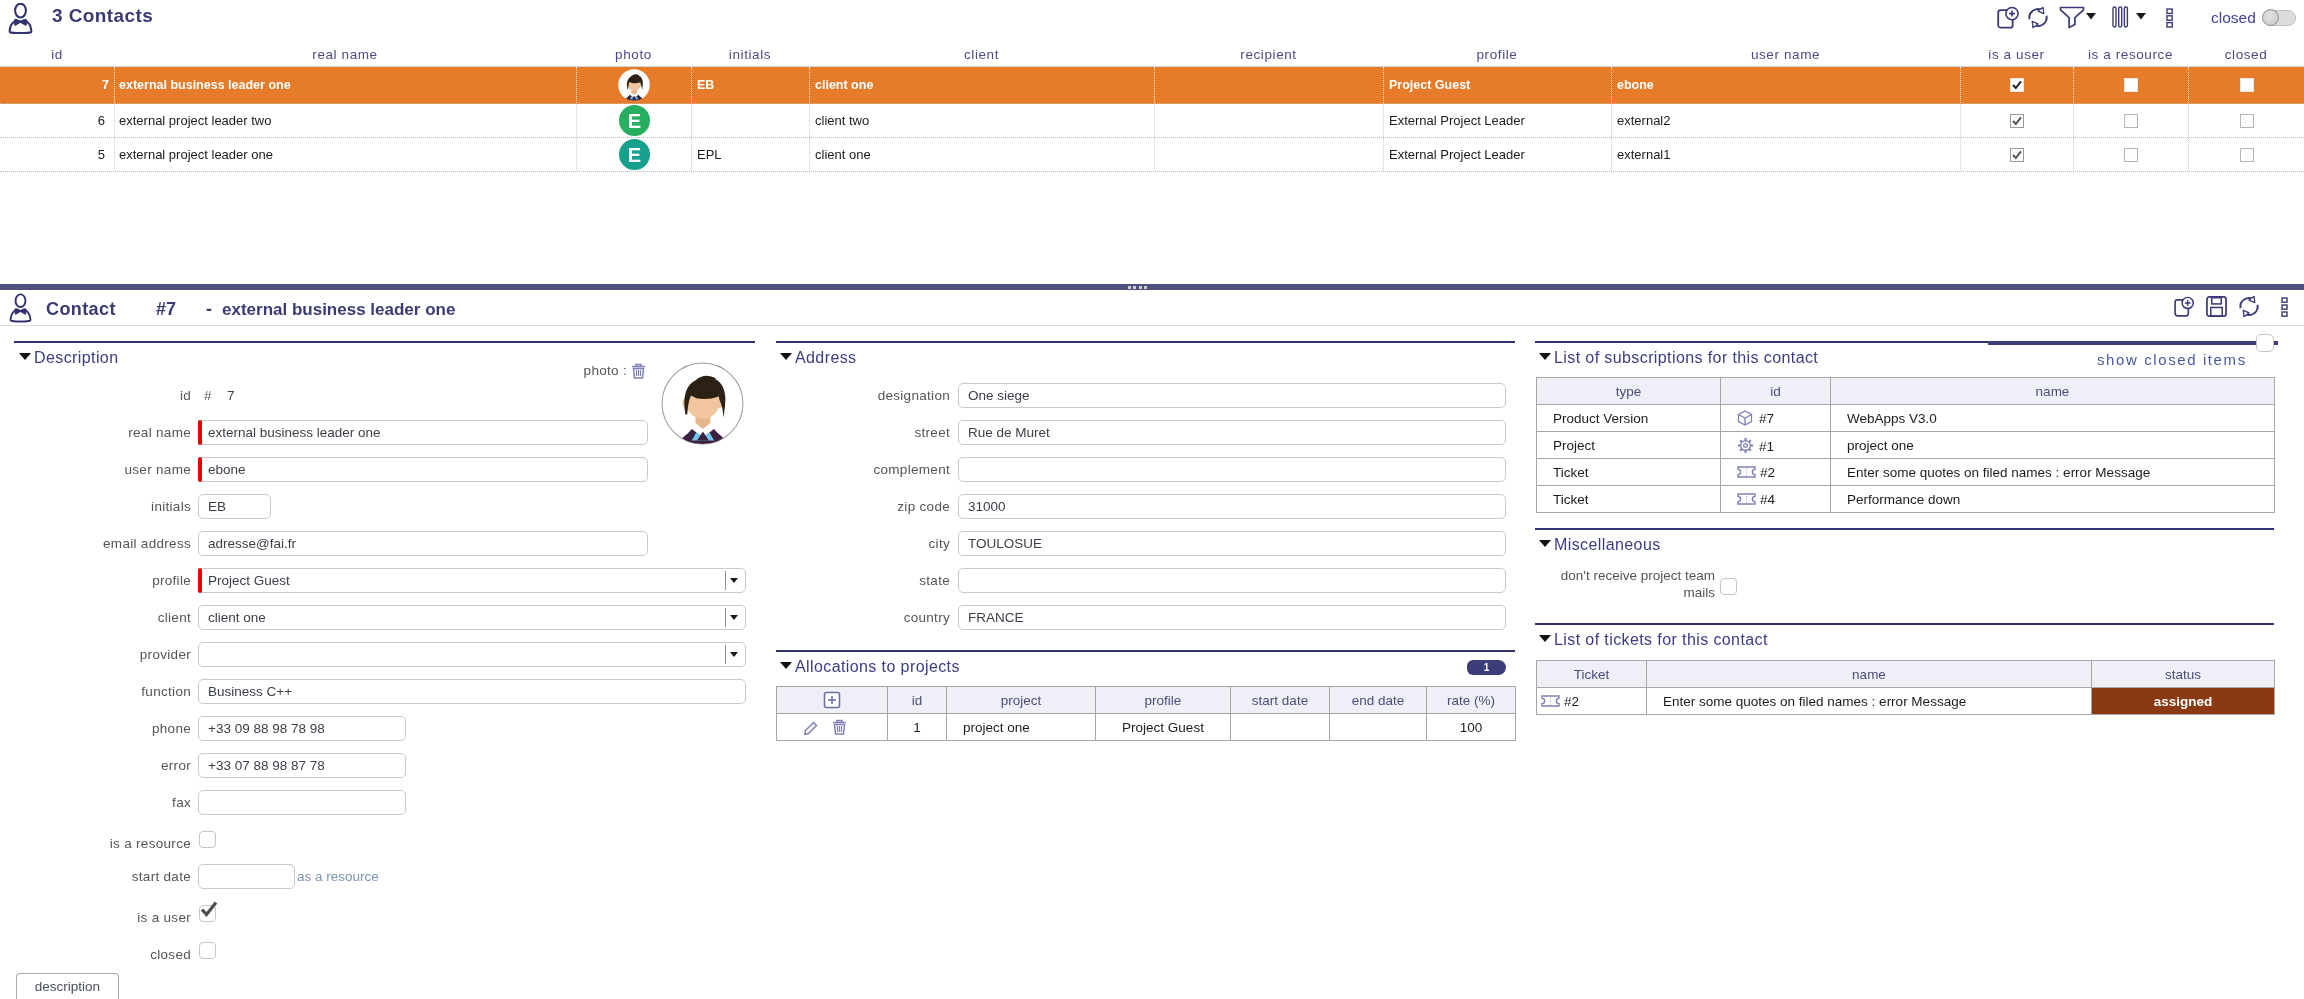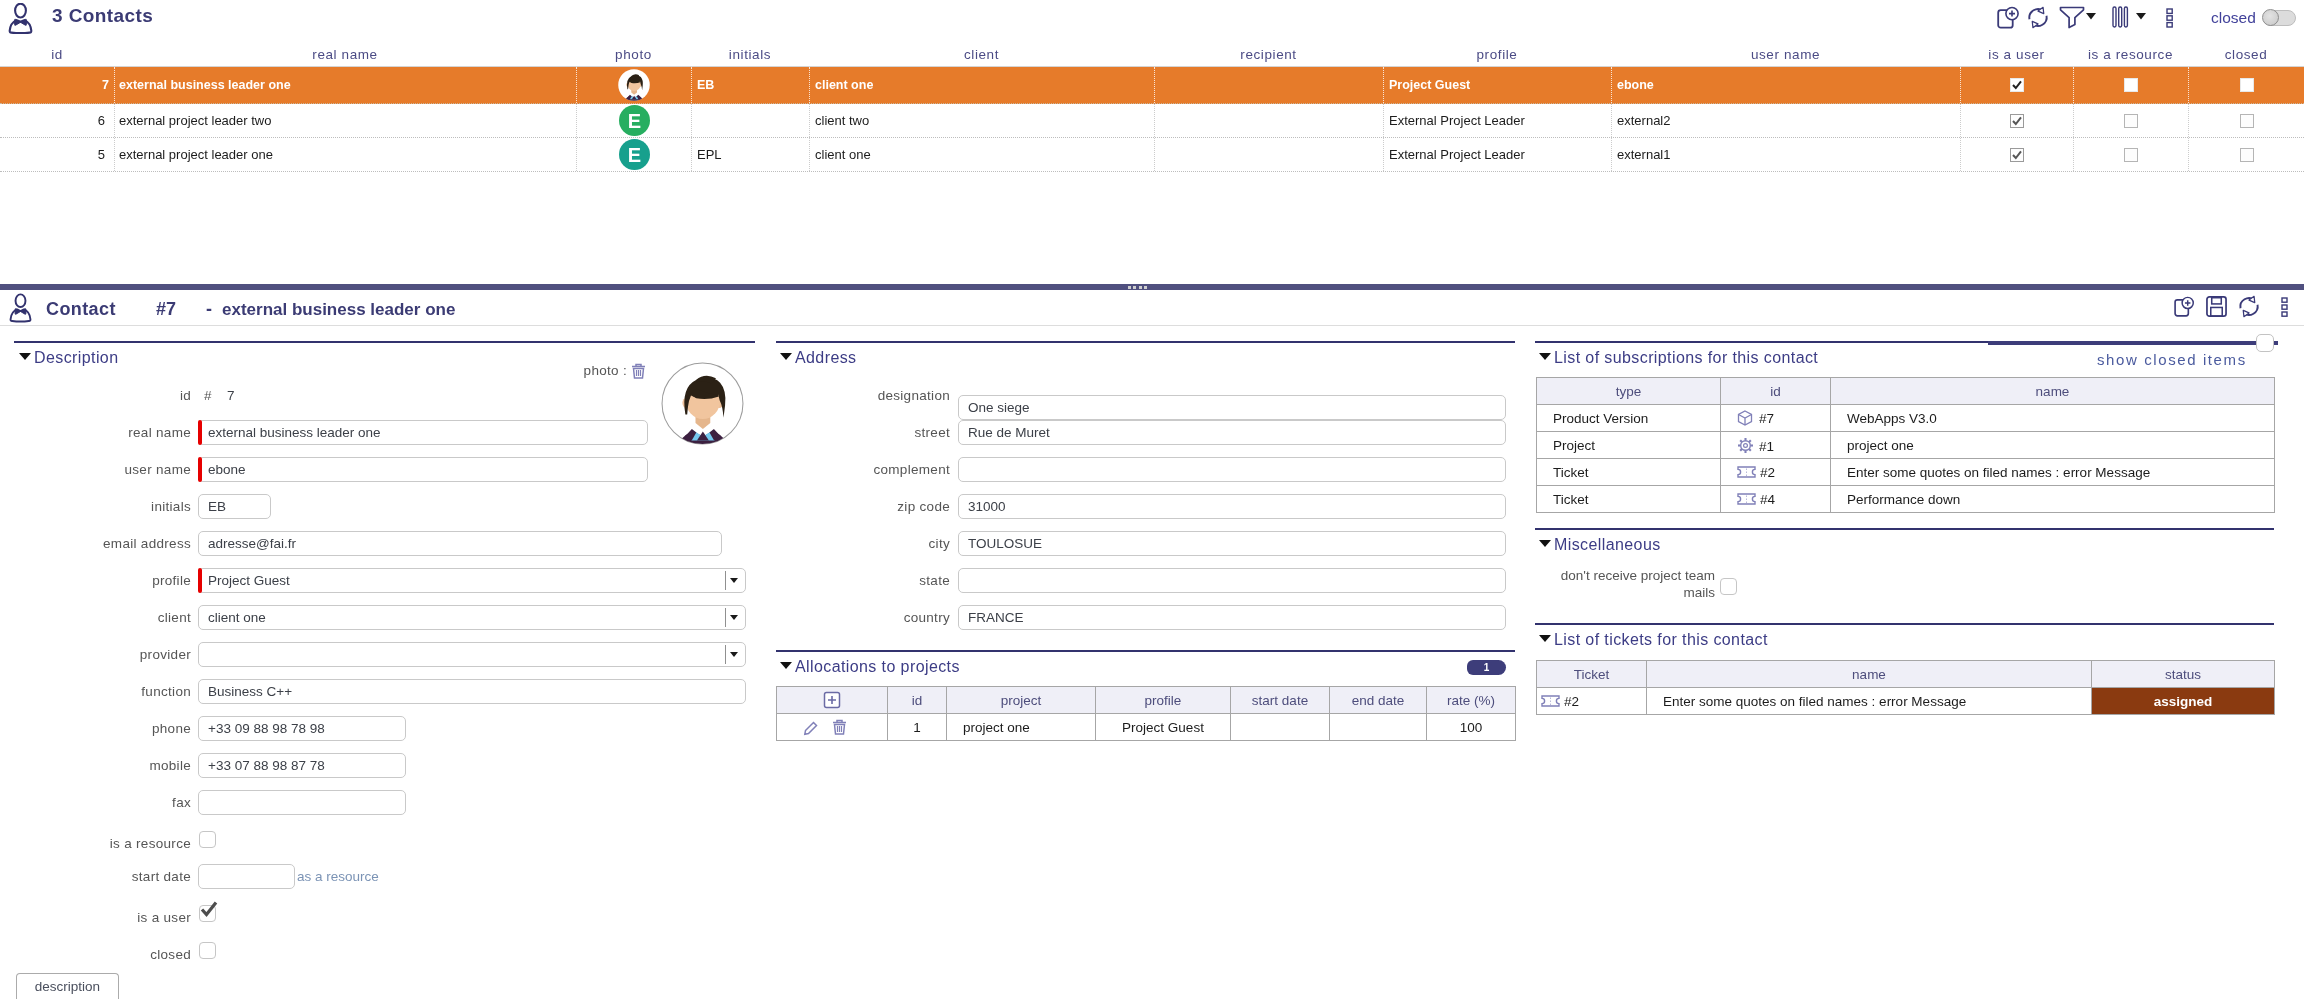--- a/index.html
+++ b/index.html
@@ -283,41 +283,41 @@
   <div class="req" style="left:198px;top:94px;"></div>
 
   <div class="lbl" style="left:11px;top:135px;width:180px;">user name</div>
   <div class="inp" style="left:198px;top:131px;width:450px;">ebone</div>
   <div class="req" style="left:198px;top:131px;"></div>
 
   <div class="lbl" style="left:11px;top:172px;width:180px;">initials</div>
   <div class="inp" style="left:198px;top:168px;width:73px;">EB</div>
 
   <div class="lbl" style="left:11px;top:209px;width:180px;text-align:right;">email address</div>
-  <div class="inp" style="left:198px;top:205px;width:524px;">adresse@fai.fr</div>
+  <div class="inp" style="left:198px;top:205px;width:450px;">adresse@fai.fr</div>
 
   <div class="lbl" style="left:11px;top:246px;width:180px;">profile</div>
   <div class="inp" style="left:198px;top:242px;width:548px;">Project Guest<div class="selarrow"></div></div>
   <div class="req" style="left:198px;top:242px;"></div>
 
   <div class="lbl" style="left:11px;top:283px;width:180px;">client</div>
   <div class="inp" style="left:198px;top:279px;width:548px;">client one<div class="selarrow"></div></div>
 
   <div class="lbl" style="left:11px;top:320px;width:180px;">provider</div>
   <div class="inp" style="left:198px;top:316px;width:548px;">
         <div class="selarrow"></div>
       </div>
 
   <div class="lbl" style="left:11px;top:357px;width:180px;">function</div>
   <div class="inp" style="left:198px;top:353px;width:548px;">Business C++</div>
 
   <div class="lbl" style="left:11px;top:394px;width:180px;">phone</div>
   <div class="inp" style="left:198px;top:390px;width:208px;">+33 09 88 98 78 98</div>
 
-  <div class="lbl" style="left:11px;top:431px;width:180px;">mobile</div>
+  <div class="lbl" style="left:11px;top:431px;width:180px;">error</div>
   <div class="inp" style="left:198px;top:427px;width:208px;">+33 07 88 98 87 78</div>
 
   <div class="lbl" style="left:11px;top:468px;width:180px;">fax</div>
   <div class="inp" style="left:198px;top:464px;width:208px;"></div>
 
   <div class="lbl" style="left:11px;top:509px;width:180px;">is a resource</div>
   <div class="cb" style="left:199px;top:505px;"></div>
 
   <div class="lbl" style="left:11px;top:542px;width:180px;">start date</div>
   <div class="inp" style="left:198px;top:538px;width:97px;"></div>
@@ -333,21 +333,21 @@
   <div class="cb" style="left:199px;top:616px;"></div>
 
   <div class="abs" style="left:16px;top:647px;width:103px;height:26px;box-sizing:border-box;border:1px solid #ababab;border-bottom:none;border-radius:4px 4px 0 0;font-size:13.5px;color:#4a4f5d;text-align:center;line-height:25px;">description</div>
 </div>
 
 <div id="colM" class="abs" style="left:0;top:326px;width:2304px;height:673px;">
   <div class="fsb" style="left:776px;top:15px;width:739px;"></div>
   <div class="fst" style="left:780px;top:22px;"><span class="ar"></span>Address</div>
 
   <div class="lbl" style="left:770px;top:61px;width:180px;">designation</div>
-  <div class="inp" style="left:958px;top:57px;width:548px;margin-top:12px;">One siege</div>
+  <div class="inp" style="left:958px;top:57px;width:548px;">One siege</div>
   <div class="lbl" style="left:770px;top:98px;width:180px;">street</div>
   <div class="inp" style="left:958px;top:94px;width:548px;">Rue de Muret</div>
   <div class="lbl" style="left:770px;top:135px;width:180px;">complement</div>
   <div class="inp" style="left:958px;top:131px;width:548px;"></div>
   <div class="lbl" style="left:770px;top:172px;width:180px;">zip code</div>
   <div class="inp" style="left:958px;top:168px;width:548px;">31000</div>
   <div class="lbl" style="left:770px;top:209px;width:180px;">city</div>
   <div class="inp" style="left:958px;top:205px;width:548px;">TOULOSUE</div>
   <div class="lbl" style="left:770px;top:246px;width:180px;">state</div>
   <div class="inp" style="left:958px;top:242px;width:548px;"></div>

